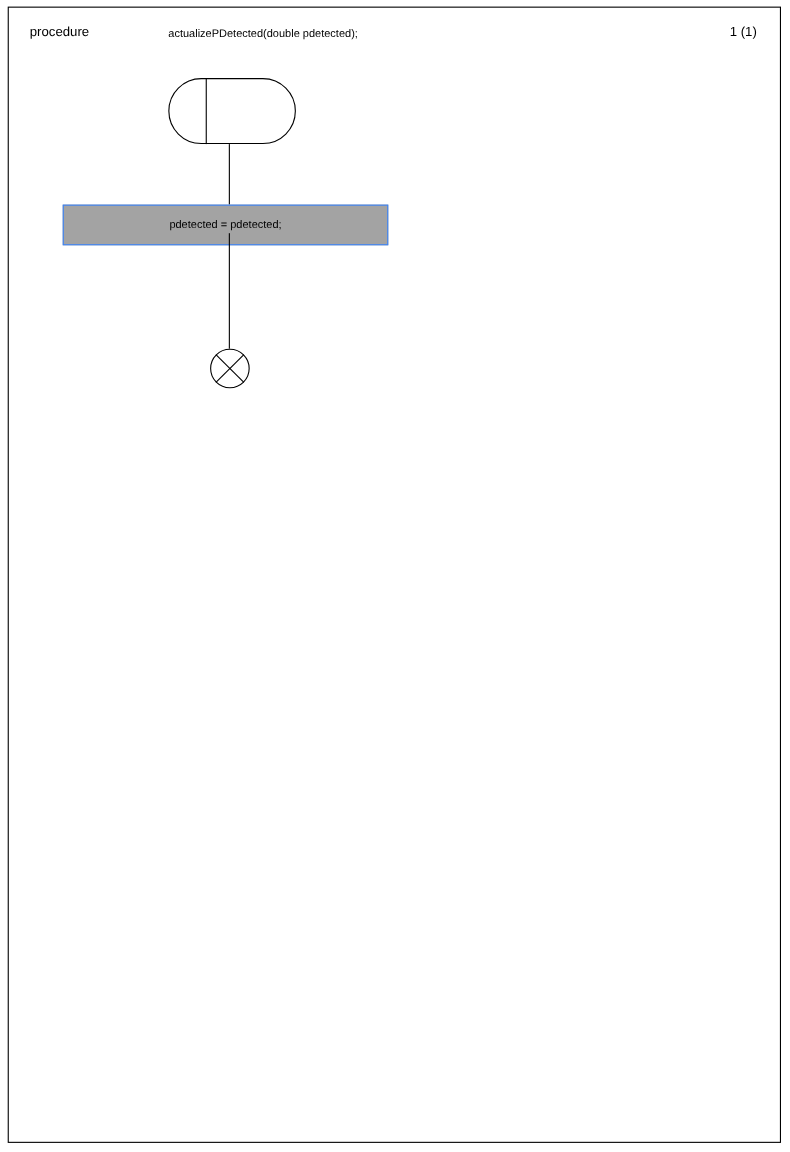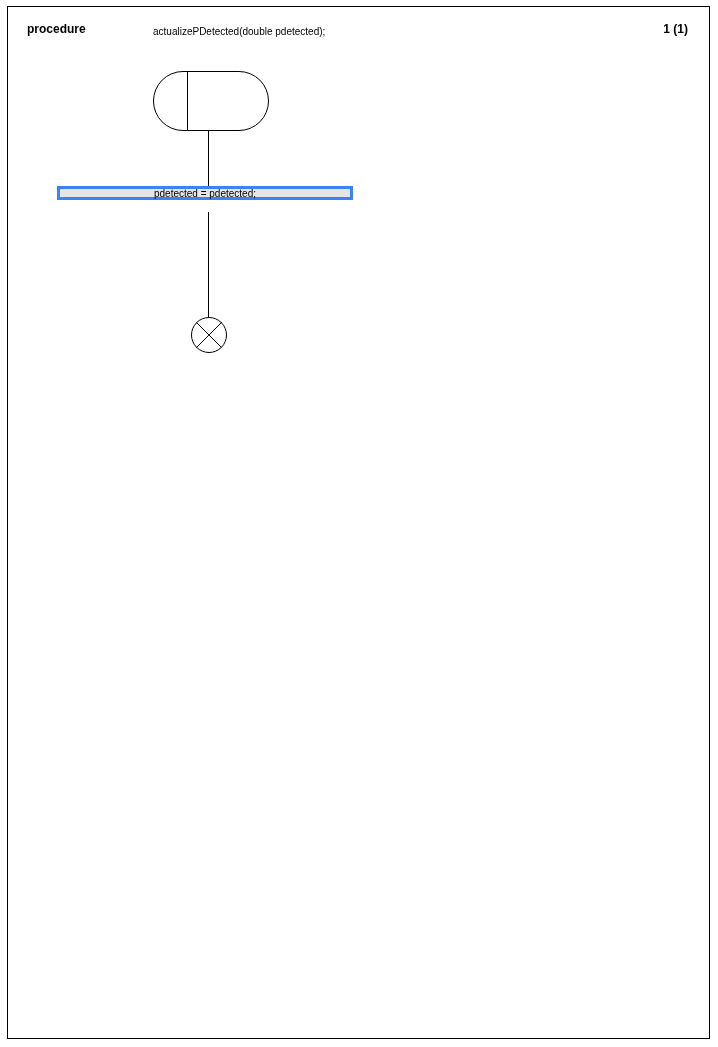--- a/index.html
+++ b/index.html
@@ -25,40 +25,39 @@
     background: #ffffff;
     box-sizing: border-box;
   }
 
   
   #header-kind {
     position: absolute;
     left: 19px;
     top: 15px;
     font-size: 12px;
-    font-weight: bold;
+    font-weight: normal;
     color: #000000;
     white-space: nowrap;
   }
   #header-signature {
     position: absolute;
     left: 145px;
     top: 19px;
     font-size: 10px;
     color: #000000;
     white-space: nowrap;
   }
   #header-page {
     position: absolute;
     right: 21px;
     top: 15px;
     font-size: 12px;
     color: #000000;
     white-space: nowrap;
-    font-weight: bold;
   }
 
   
   #diagram {
     position: absolute;
     left: 0;
     top: 0;
     width: 703px;
     height: 1033px;
   }
@@ -107,24 +106,24 @@
     top: 205px;
     height: 105px;
   }
 
   
   #statement-box {
     position: absolute;
     left: 49px;
     top: 179px;
     width: 296px;
-    height: 14px;
-    border: 3px solid #3b82f6;
+    height: 37px;
+    border: 1px solid #3b82f6;
     box-sizing: border-box;
-    background: #e5e5e5;
+    background: #a3a3a3;
     display: flex;
     align-items: center;
     justify-content: center;
   }
   #statement-text {
     font-size: 10px;
     color: #000000;
     white-space: nowrap;
   }
 

